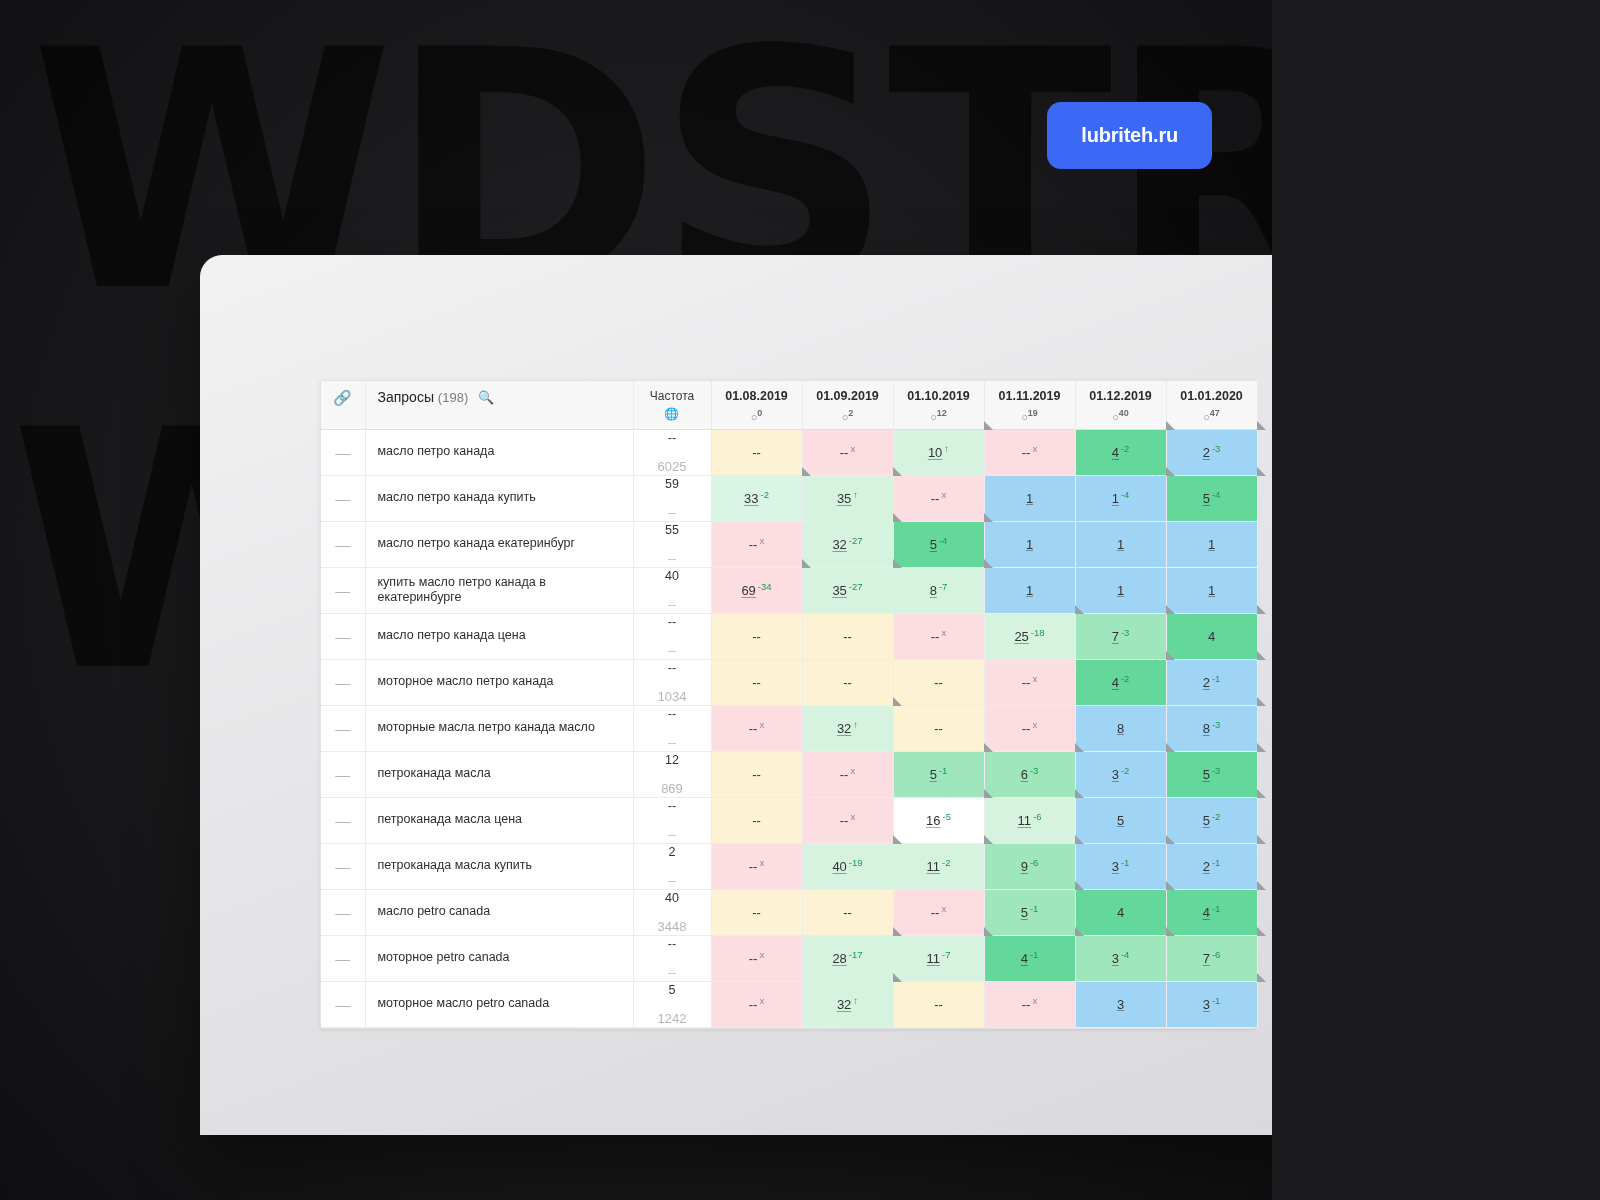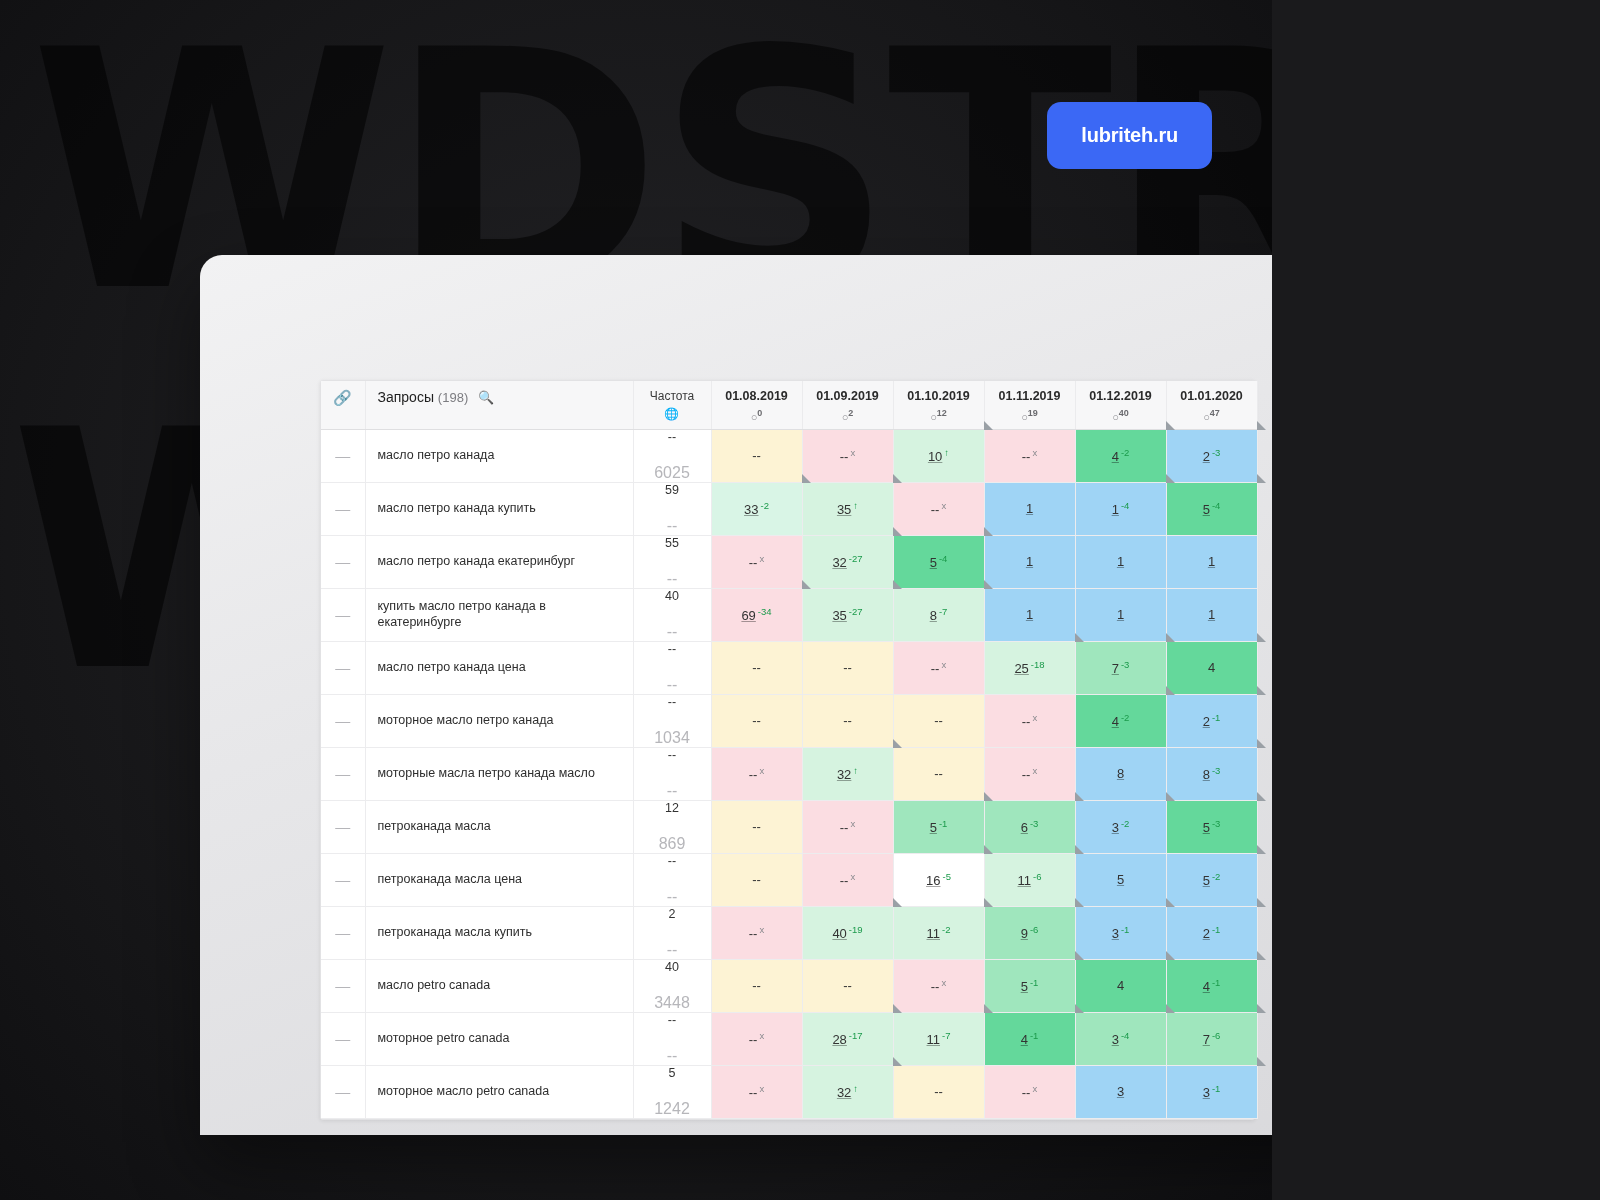--- a/index.html
+++ b/index.html
@@ -100,21 +100,21 @@
 
   tbody td {
     border-bottom: 1px solid #ececee;
     border-right: 1px solid #ececee;
     height: 46px;
     vertical-align: middle;
   }
   td.pin { text-align: center; color: #b5b5b9; font-size: 15px; background:#fff; }
   td.q { padding-left: 12px; font-size: 12.5px; color: #2e2e2e; line-height: 1.25; background:#fff; }
   td.freq { text-align: center; background:#fff; font-size: 12.5px; color:#333; }
-  td.freq .sub { display:block; font-size: 16px; color: #b6b6ba; margin-top: 20px; }
+  td.freq .sub { display:block; font-size: 13px; color: #b6b6ba; margin-top: 14px; }
   td.cell { text-align: center; position: relative; font-size: 13px; }
   td.cell .v { text-decoration: underline; text-decoration-color: rgba(0,0,0,.35); }
   td.cell .v.plain { text-decoration: none; }
   td.cell sup { font-size: 9.5px; margin-left: 2px; }
   sup.up { color: #1b9a4b; }
   sup.neutral { color: #8a8a8e; }
   
   td.cell.fold::after {
     content: "";
     position: absolute;

